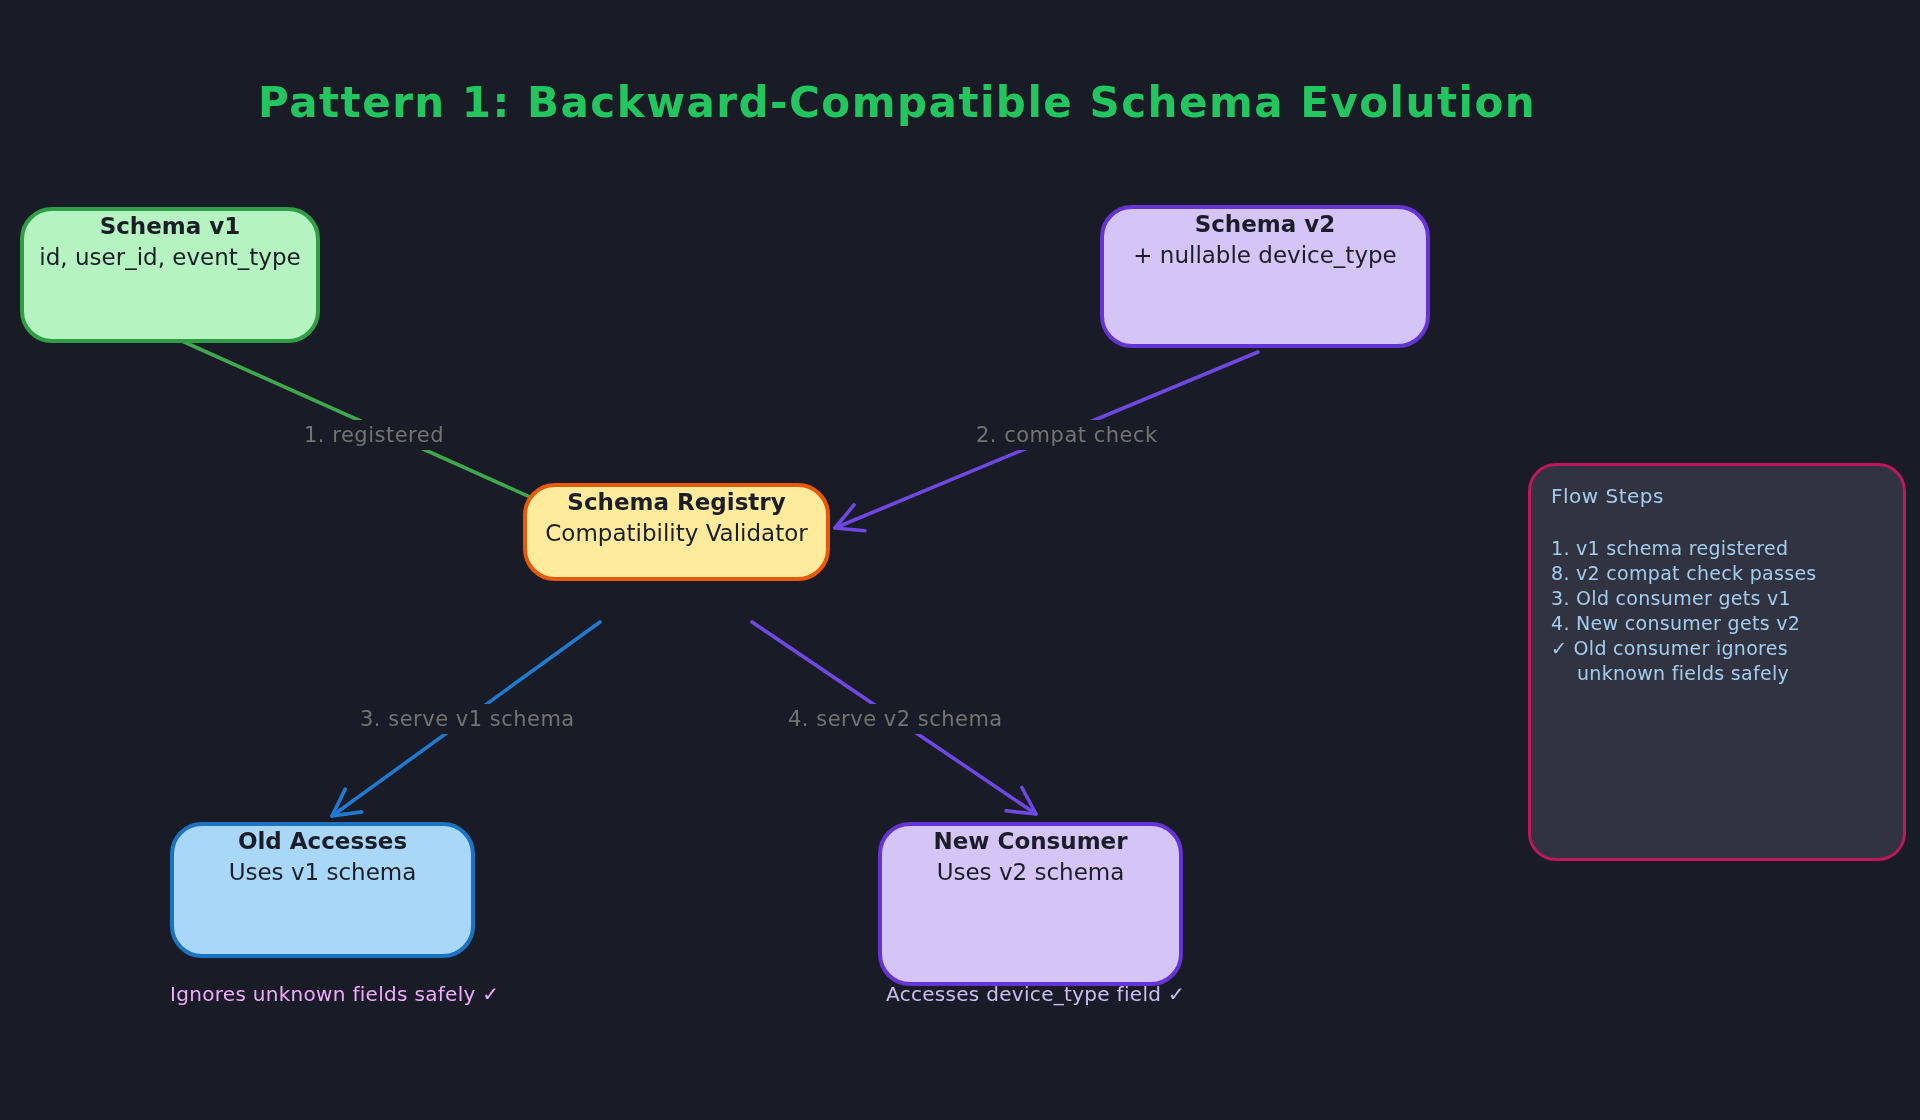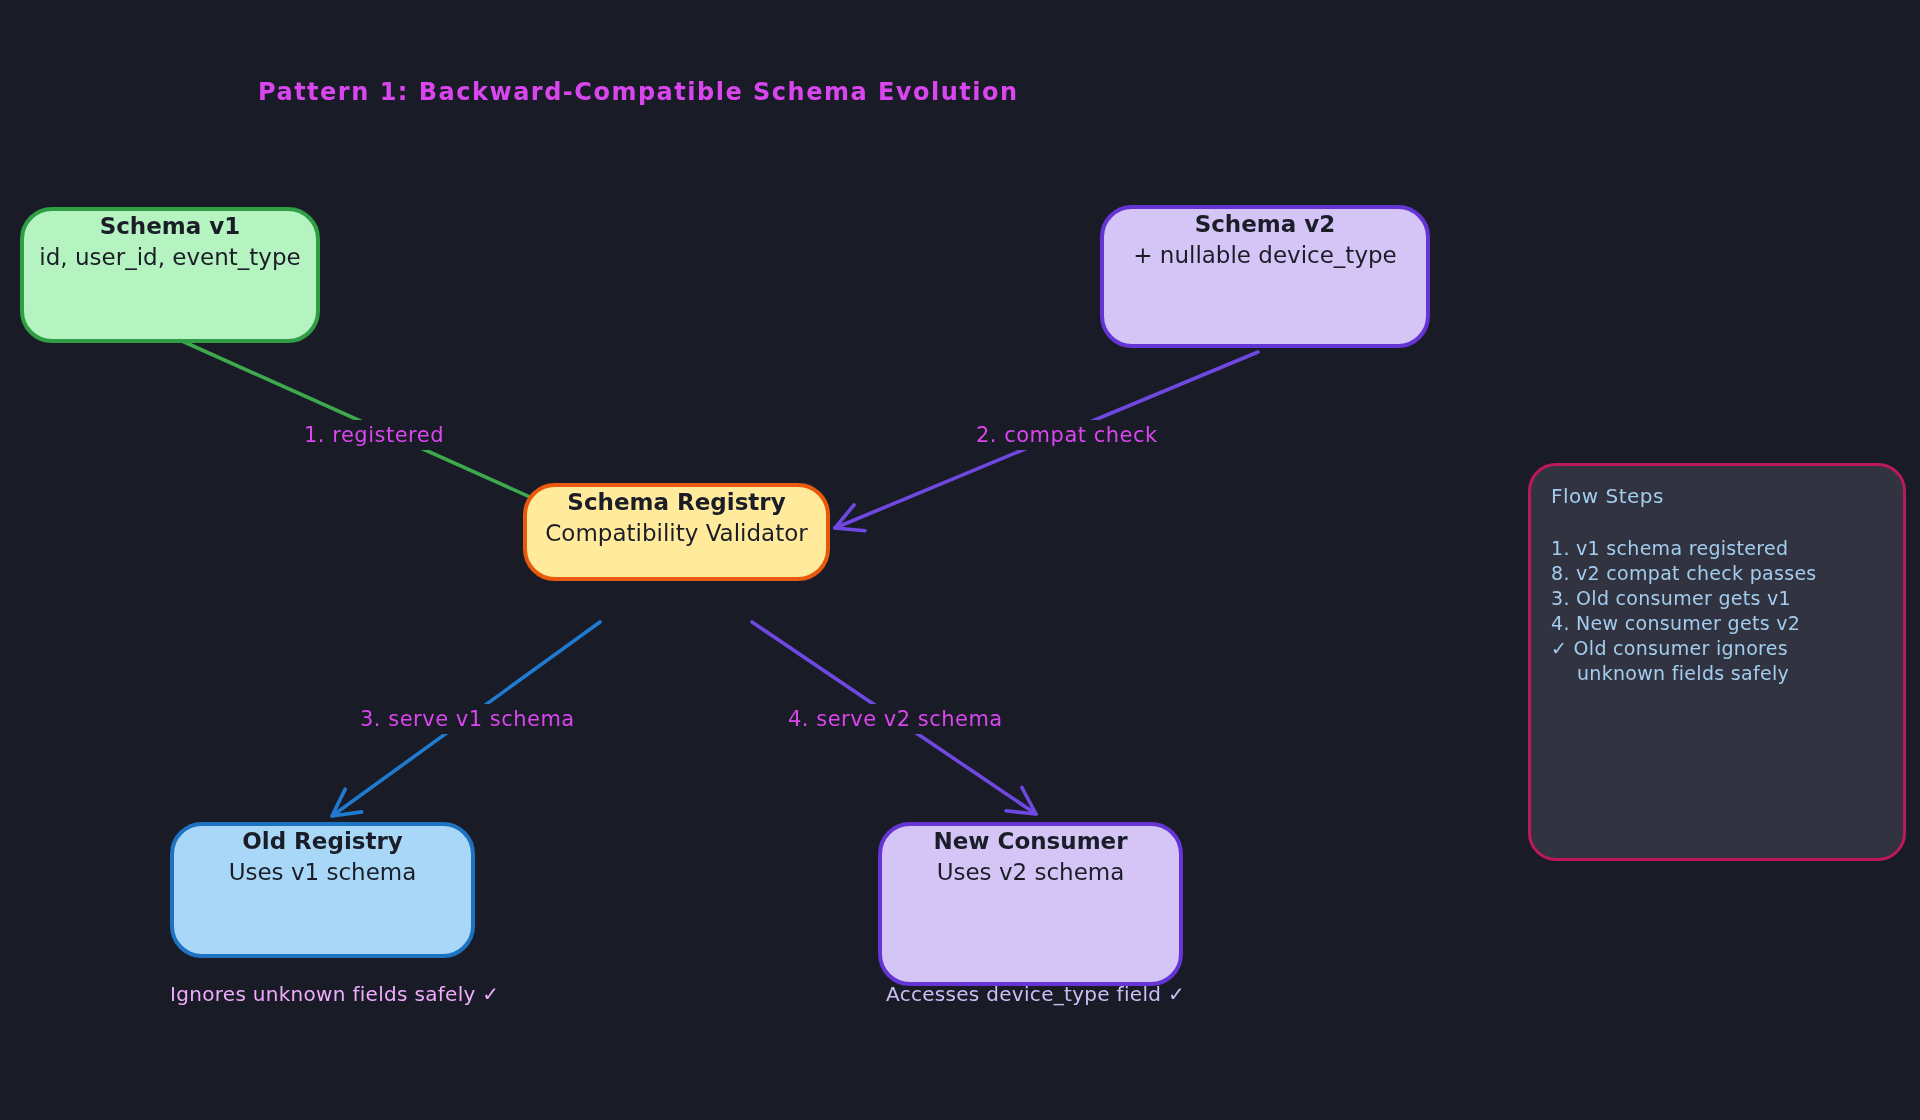--- a/index.html
+++ b/index.html
@@ -9,24 +9,24 @@
     height: 1120px;
     background: #191c26;
     overflow: hidden;
     font-family: "DejaVu Sans", "Liberation Sans", sans-serif;
   }
   .title {
     position: absolute;
     left: 258px;
     top: 78px;
     margin: 0;
-    font-size: 24px;
+    font-size: 42px;
     font-weight: 700;
     letter-spacing: 1.5px;
-    color: #d946ef;
+    color: #22c55e;
     white-space: nowrap;
   }
   svg.edges {
     position: absolute;
     left: 0; top: 0;
     width: 1920px; height: 1120px;
     pointer-events: none;
   }
   svg.edges line, svg.edges polyline {
     fill: none;
@@ -45,21 +45,21 @@
     font-weight: 500;
     line-height: 31px;
   }
   .node .l1 { font-weight: 600; }
   .node-green  { background: #b5f3c0; border-color: #2f9e44; }
   .node-purple { background: #d5c5f7; border-color: #6534d4; }
   .node-yellow { background: #ffeb9b; border-color: #e8590c; }
   .node-blue   { background: #a8d7f7; border-color: #1d72c2; }
   .edge-label {
     position: absolute;
-    color: #d946ef;
+    color: #737373;
     font-size: 21px;
     letter-spacing: 0.5px;
     background: #191c26;
     padding: 3px 8px;
     white-space: nowrap;
   }
   .caption {
     position: absolute;
     font-size: 20px;
     letter-spacing: 0.3px;
@@ -132,21 +132,21 @@
     <div class="l1">Schema v2</div>
     <div class="l2">+ nullable device_type</div>
   </div>
 
   <div class="node node-yellow" style="left:523px; top:483px; width:307px; height:98px;">
     <div class="l1">Schema Registry</div>
     <div class="l2">Compatibility Validator</div>
   </div>
 
   <div class="node node-blue" style="left:170px; top:822px; width:305px; height:136px;">
-    <div class="l1">Old Registry</div>
+    <div class="l1">Old Accesses</div>
     <div class="l2">Uses v1 schema</div>
   </div>
 
   <div class="node node-purple" style="left:878px; top:822px; width:305px; height:164px;">
     <div class="l1">New Consumer</div>
     <div class="l2">Uses v2 schema</div>
   </div>
 
   <span class="edge-label" style="left:296px; top:420px;">1. registered</span>
   <span class="edge-label" style="left:968px; top:420px;">2. compat check</span>

